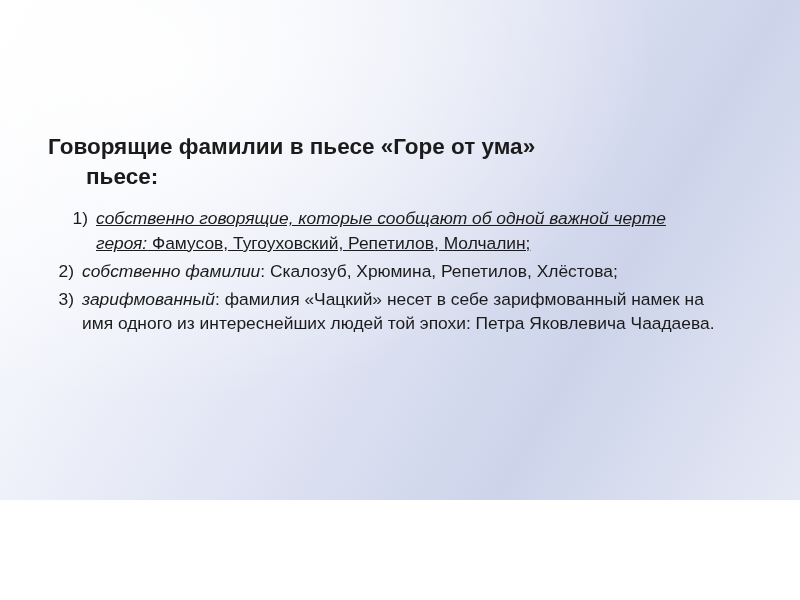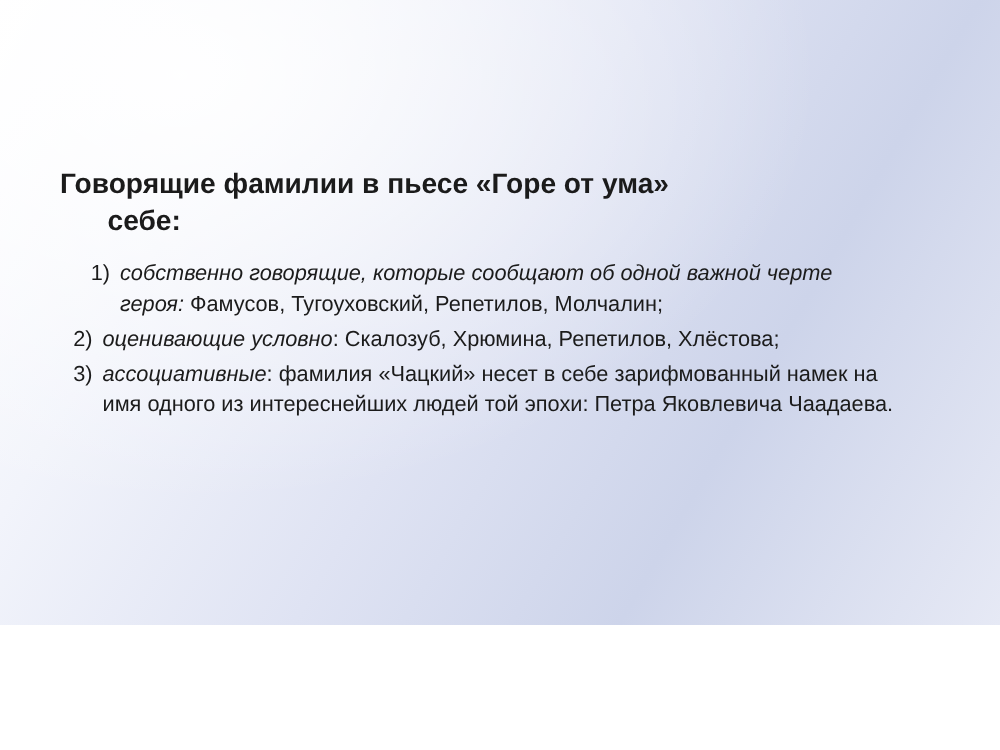--- a/index.html
+++ b/index.html
@@ -63,46 +63,46 @@
     text-align: right;
     padding-right: 8px;
     font-size: 17.4px;
     color: #1b1b1b;
   }
   .item-text {
     flex: 1 1 auto;
   }
   .it { font-style: italic; }
   .li-1 { margin-left: 14px; }
-  .li-1 .item-text { padding-right: 40px; }
+  .li-1 .item-text { padding-right: 40px; text-decoration: underline; }
   .li-2 .item-text { padding-right: 86px; }
   .li-3 .item-text { padding-right: 24px; }
   .gap-1 { margin-bottom: 6px; }
   .gap-2 { margin-bottom: 6px; }
 </style>
 </head>
 <body>
 
 <div class="slide">
   <div class="content">
 
     <h1 class="title">
       <span class="l1">Говорящие фамилии в пьесе «Горе от ума»</span>
-      <span class="l3">себе:</span>
+      <span class="l3">пьесе:</span>
     </h1>
 
     <ul class="list">
       <li class="li-1 gap-1">
         <span class="marker">1)</span>
         <span class="item-text"><span class="it">собственно говорящие, которые сообщают об одной важной черте героя:</span><span> Фамусов, Тугоуховский, Репетилов, Молчалин;</span></span>
       </li>
       <li class="li-2 gap-2">
         <span class="marker">2)</span>
-        <span class="item-text"><span class="it">оценивающие условно</span><span>: Скалозуб, Хрюмина, Репетилов, Хлёстова;</span></span>
+        <span class="item-text"><span class="it">собственно фамилии</span><span>: Скалозуб, Хрюмина, Репетилов, Хлёстова;</span></span>
       </li>
       <li class="li-3">
         <span class="marker">3)</span>
-        <span class="item-text"><span class="it">ассоциативные</span><span>: фамилия «Чацкий» несет в себе зарифмованный намек на имя одного из интереснейших людей той эпохи: Петра Яковлевича Чаадаева.</span></span>
+        <span class="item-text"><span class="it">зарифмованный</span><span>: фамилия «Чацкий» несет в себе зарифмованный намек на имя одного из интереснейших людей той эпохи: Петра Яковлевича Чаадаева.</span></span>
       </li>
     </ul>
 
   </div>
 </div>
 
 </body></html>

